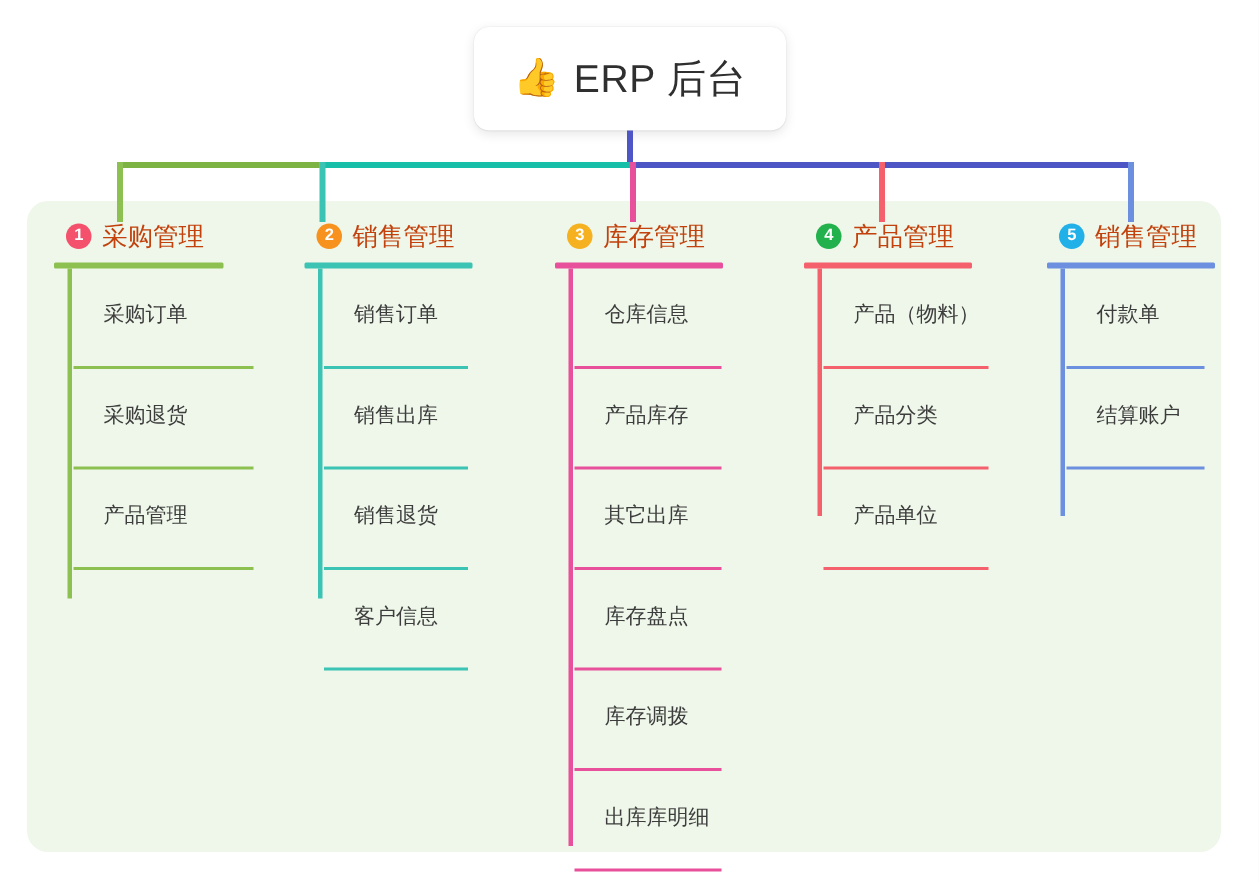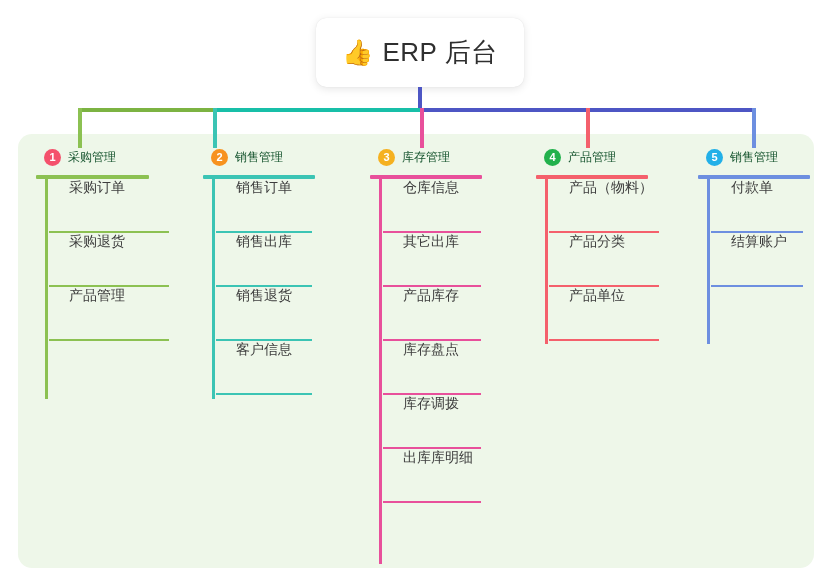--- a/index.html
+++ b/index.html
@@ -97,22 +97,22 @@
     height: 17px;
     border-radius: 50%;
     color: #ffffff;
     font-size: 11px;
     line-height: 17px;
     text-align: center;
     font-weight: 600;
     flex: none;
   }
   .col-title {
-    font-size: 12px;
-    color: #14532d;
+    font-size: 17px;
+    color: #c2410c;
     white-space: nowrap;
   }
   .head-rule {
     height: 4px;
     margin-top: 6px;
     border-radius: 1px;
   }
 
   
   .items {
@@ -120,24 +120,24 @@
     padding-left: 4px;
   }
   .spine {
     position: absolute;
     left: 9px;
     top: 0;
     width: 3px;
   }
   .item {
     position: relative;
-    height: 54px;
+    height: 67px;
     box-sizing: border-box;
     display: flex;
-    align-items: flex-start;
+    align-items: center;
   }
   .item .label {
     font-size: 14px;
     color: #3d3d3d;
     white-space: nowrap;
     padding-left: 29px;
     padding-bottom: 5px;
   }
   .item .rule {
     position: absolute;
@@ -227,25 +227,25 @@
           <span class="col-title">库存管理</span>
         </div>
         <div class="head-rule" style="width: 112px; background: rgb(232, 80, 155);"></div>
         <div class="items">
           <div class="spine" style="background: rgb(232, 80, 155); height: 385px;"></div>
           <div class="item">
             <span class="label">仓库信息</span>
             <div class="rule" style="width: 98px; background: rgb(232, 80, 155);"></div>
           </div>
           <div class="item">
+            <span class="label">产品库存</span>
+            <div class="rule" style="width: 98px; background: rgb(232, 80, 155);"></div>
+          </div>
+          <div class="item">
             <span class="label">其它出库</span>
-            <div class="rule" style="width: 98px; background: rgb(232, 80, 155);"></div>
-          </div>
-          <div class="item">
-            <span class="label">产品库存</span>
             <div class="rule" style="width: 98px; background: rgb(232, 80, 155);"></div>
           </div>
           <div class="item">
             <span class="label">库存盘点</span>
             <div class="rule" style="width: 98px; background: rgb(232, 80, 155);"></div>
           </div>
           <div class="item">
             <span class="label">库存调拨</span>
             <div class="rule" style="width: 98px; background: rgb(232, 80, 155);"></div>
           </div>

